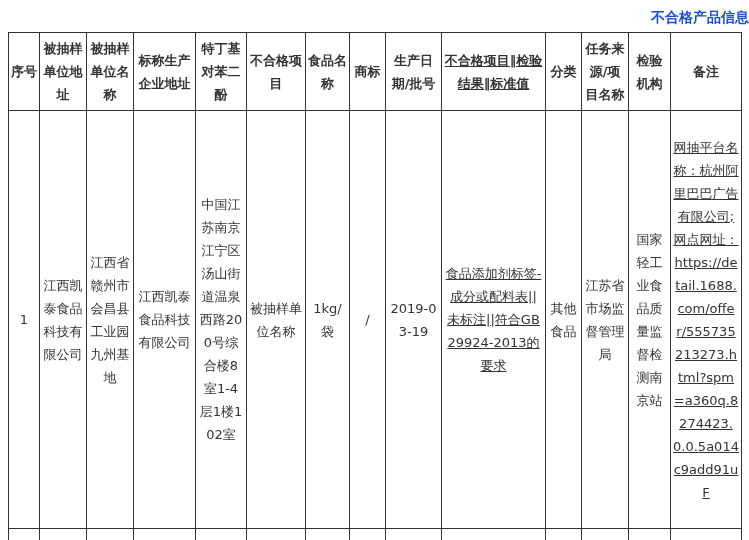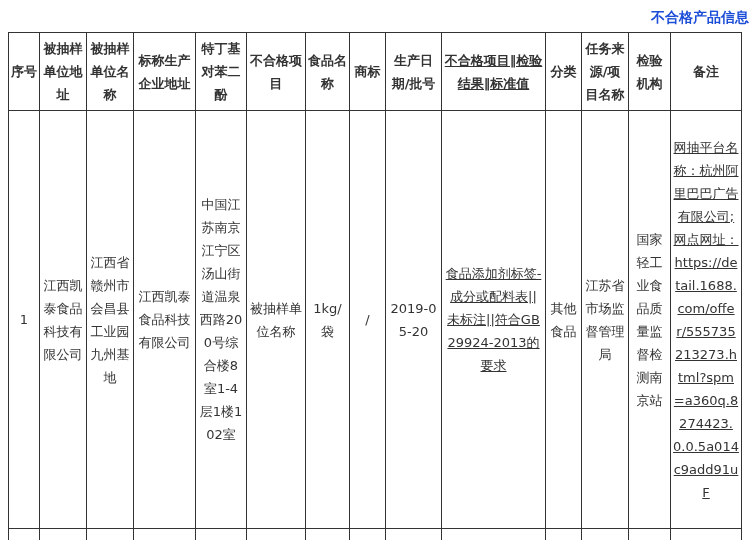--- a/index.html
+++ b/index.html
@@ -97,21 +97,21 @@
 
     <tr class="data-row">
       <td>1</td>
       <td>江西凯泰食品科技有限公司</td>
       <td>江西省赣州市会昌县工业园九州基地</td>
       <td>江西凯泰食品科技有限公司</td>
       <td>中国江苏南京江宁区汤山街道温泉西路200号综合楼8室1-4层1楼102室</td>
       <td>被抽样单位名称</td>
       <td>1kg/袋</td>
       <td>/</td>
-      <td>2019-05-20</td>
+      <td>2019-03-19</td>
       <td class="pad-lg">食品添加剂标签-成分或配料表||未标注||符合GB29924-2013的要求</td>
       <td>其他食品</td>
       <td>江苏省市场监督管理局</td>
       <td>国家轻工业食品质量监督检测南京站</td>
       <td class="pad-lg pre">网抽平台名称：杭州阿里巴巴广告有限公司;
 网点网址：https://detail.1688.com/offer/555735213273.html?spm=a360q.8274423.0.0.5a014c9add91uF</td>
     </tr>
 
     <tr class="partial-row">
       <td></td>

